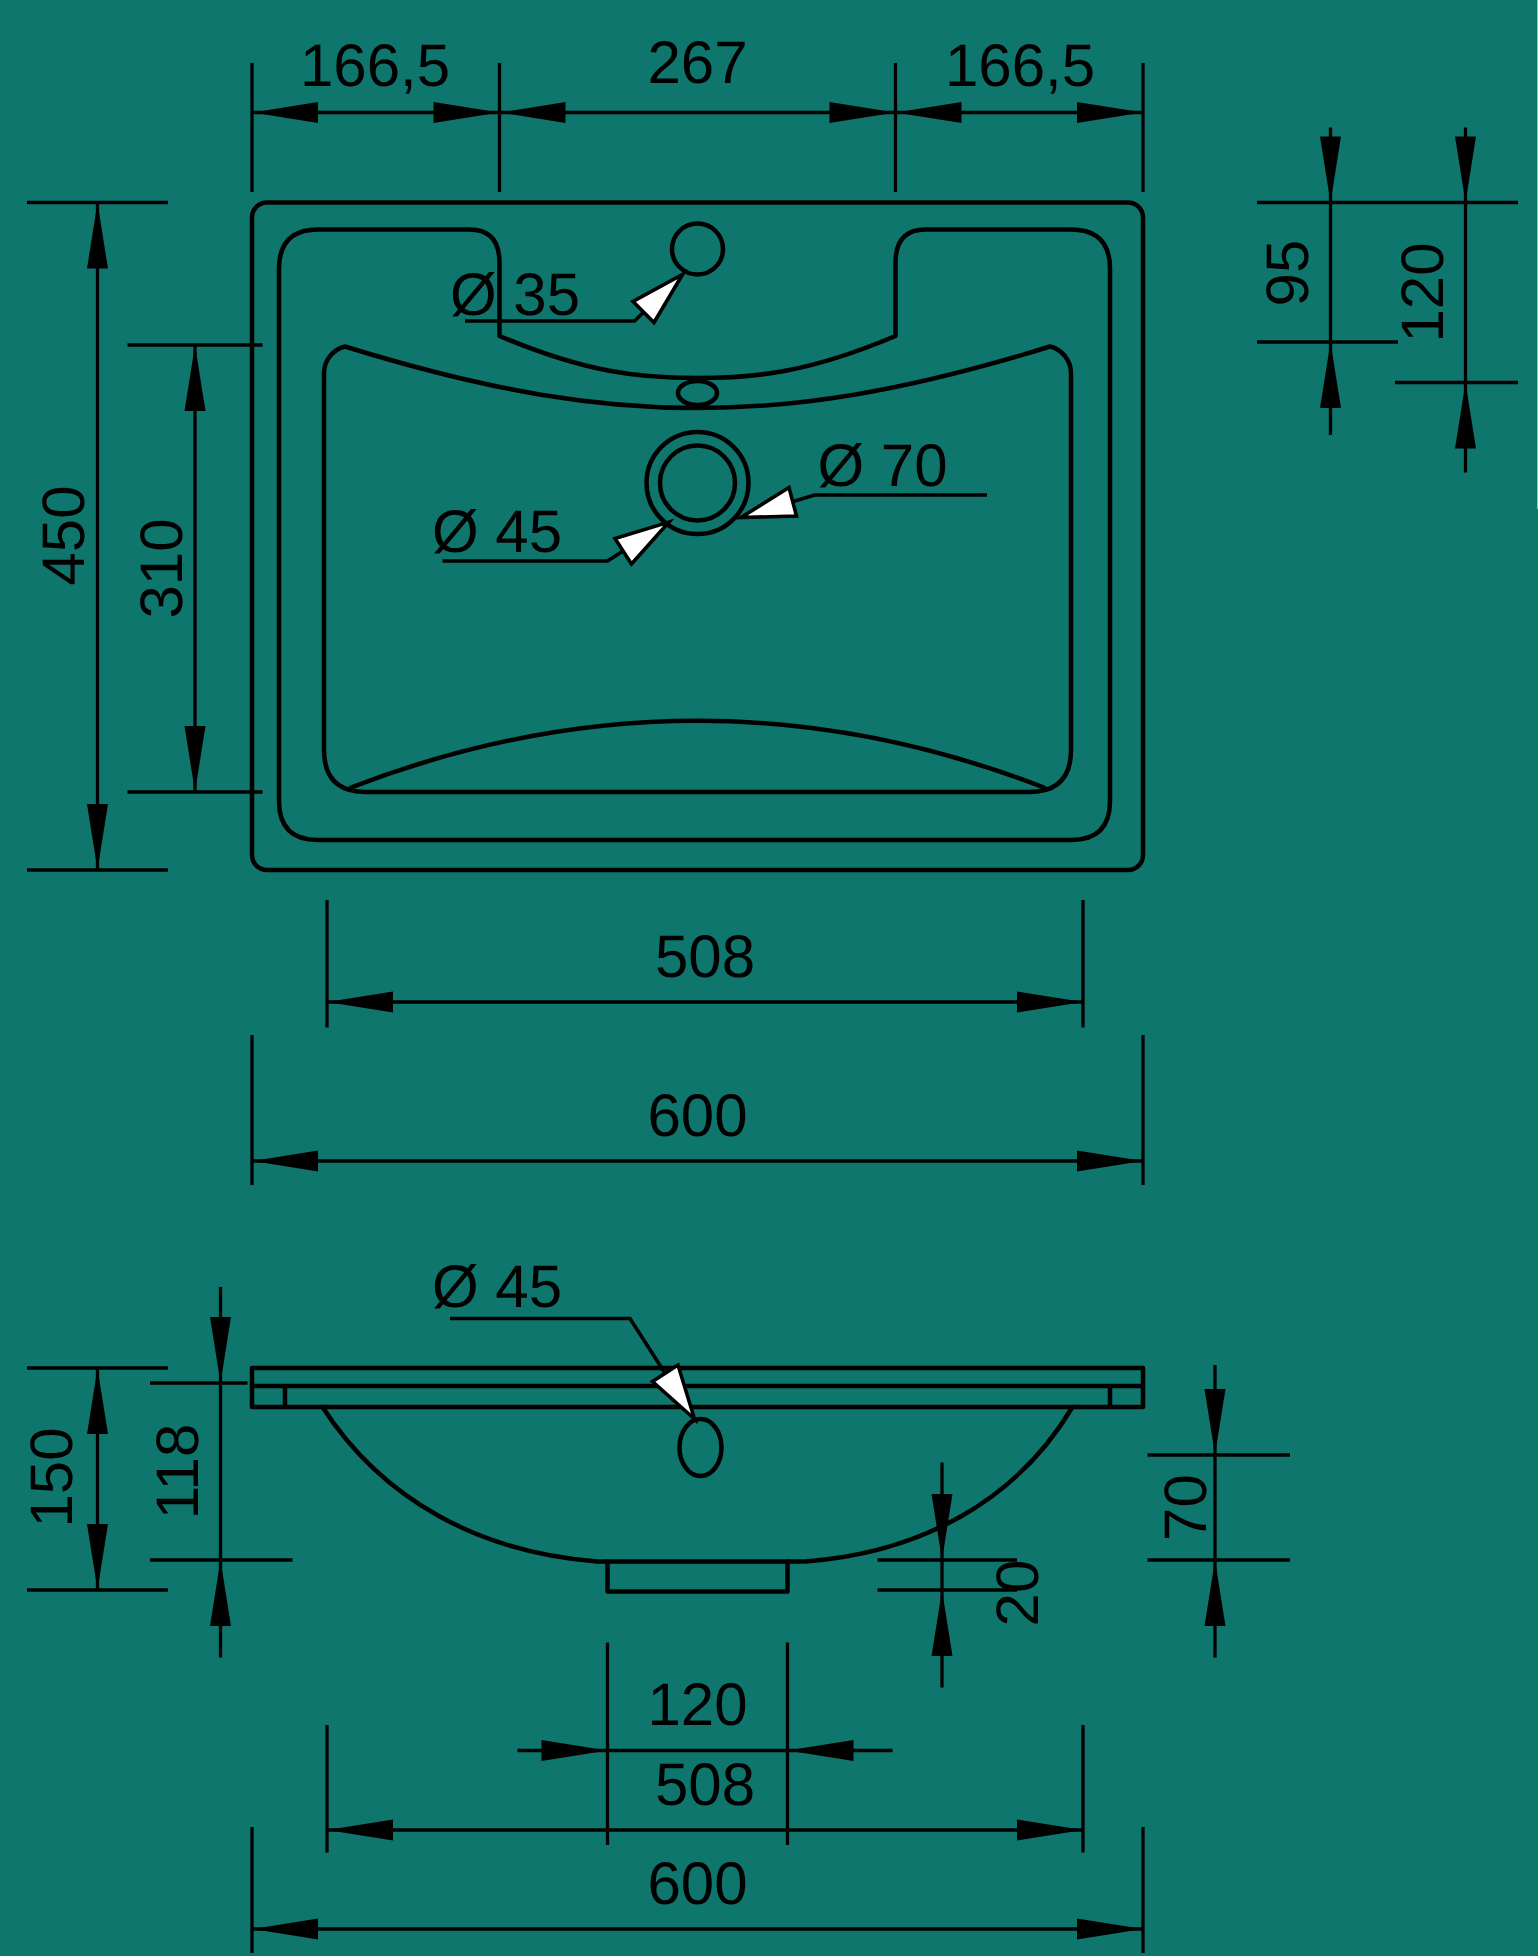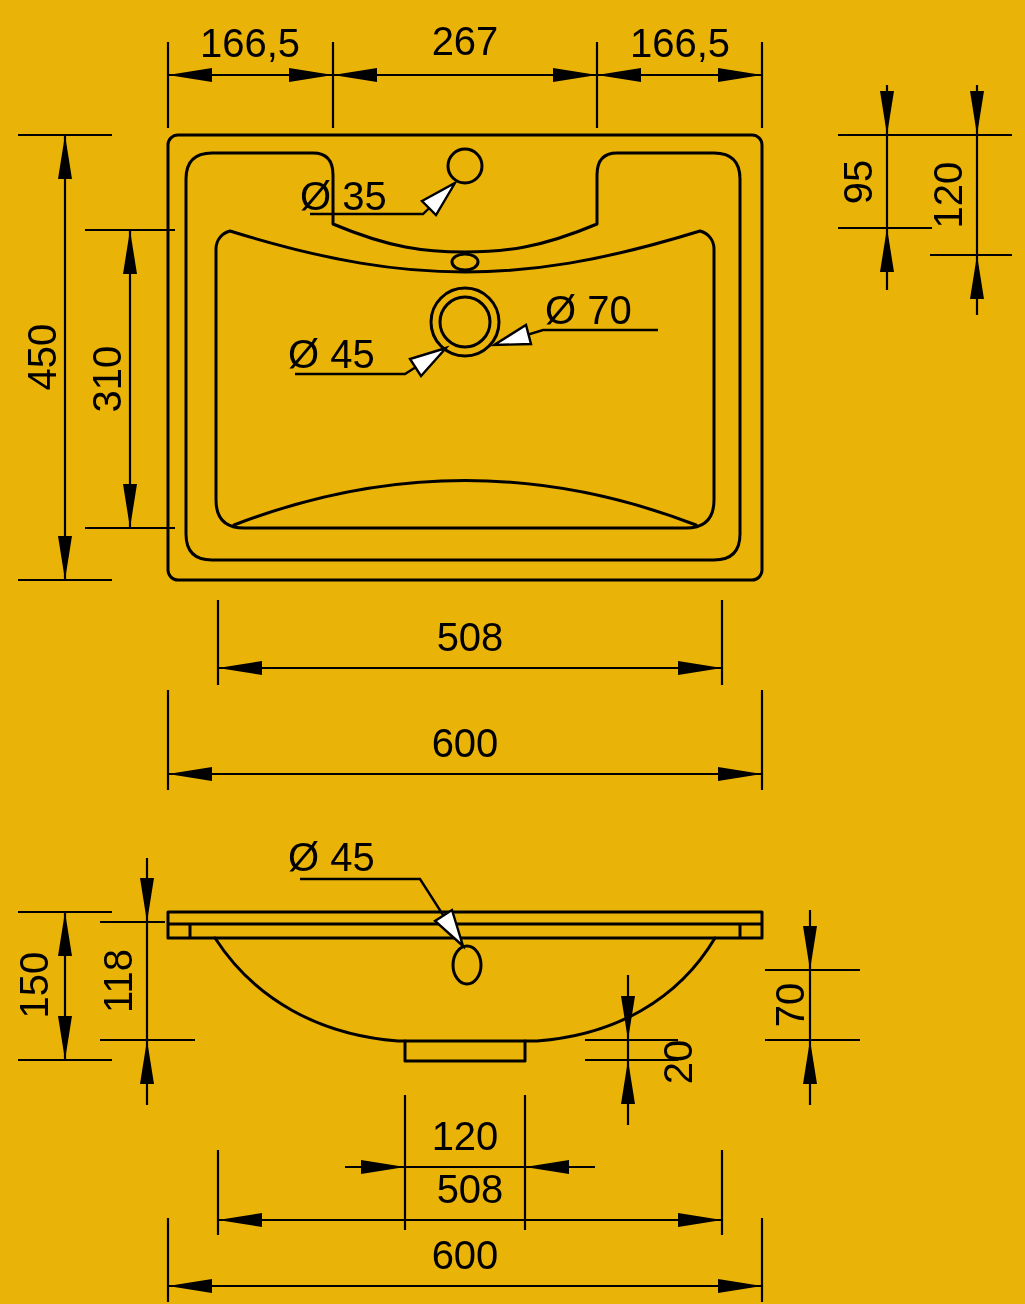--- a/index.html
+++ b/index.html
@@ -1,16 +1,16 @@
 <!DOCTYPE html>
 <html><head>
 <meta charset="utf-8">
 <style>
   html,body{margin:0;padding:0;background:#ffffff;}
-  .canvas{position:relative;width:1025px;height:1304px;background:#eab308;overflow:hidden;
+  .canvas{position:relative;width:1025px;height:1304px;background:#0f766e;overflow:hidden;
           font-family:"Liberation Sans", sans-serif;}
   svg{position:absolute;left:0;top:0;}
   .outline{stroke:#000;stroke-width:3;fill:none;stroke-linecap:round;stroke-linejoin:round;}
   .thin{stroke:#000;stroke-width:2.2;fill:none;}
   .leader{stroke:#000;stroke-width:2.4;fill:none;}
   .arr{fill:#000;stroke:none;}
   .oarr{fill:#fff;stroke:#000;stroke-width:2.4;stroke-linejoin:miter;}
   .dimtext{font-family:"Liberation Sans", sans-serif;font-size:40px;fill:#000;}
   .mid{text-anchor:middle;}
 </style>

